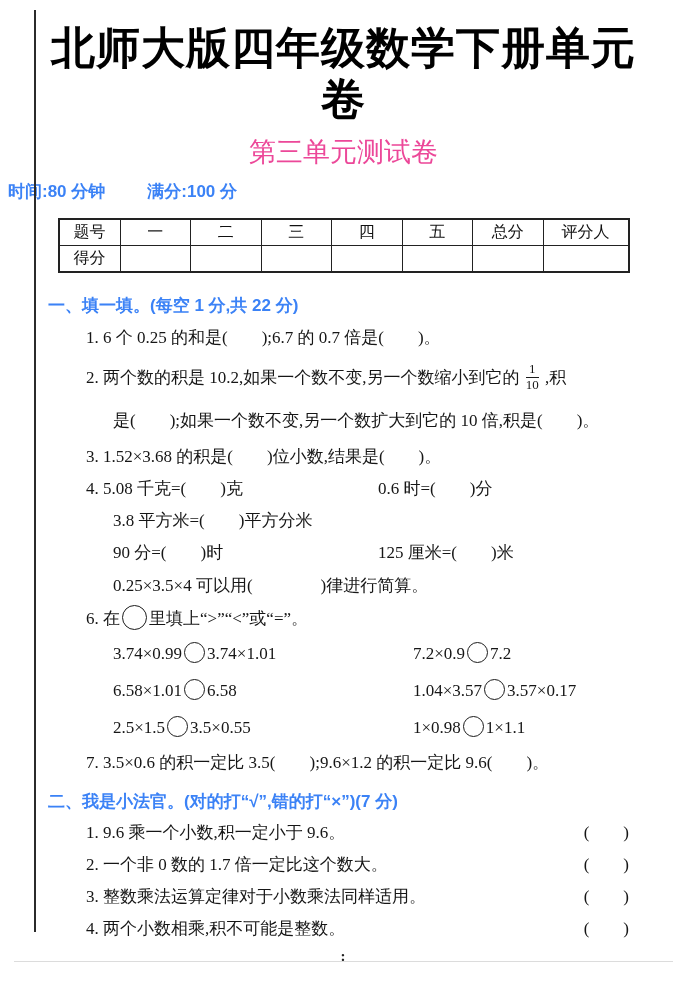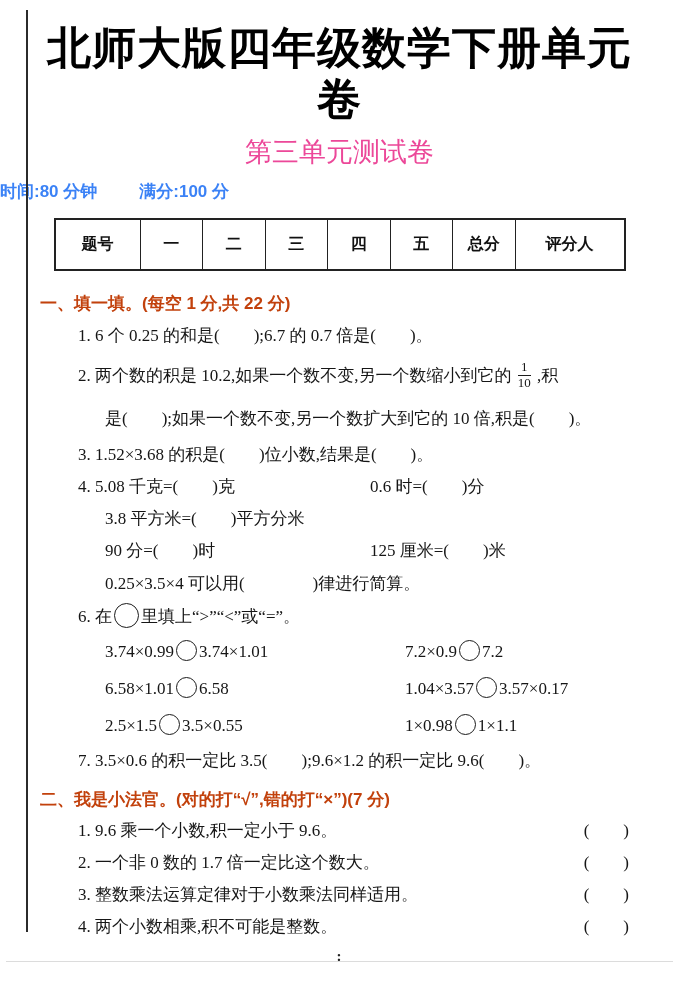--- a/index.html
+++ b/index.html
@@ -1,21 +1,21 @@
 <!DOCTYPE html>
 <html><head>
 <meta charset="utf-8">
 <style>
   html,body{margin:0;padding:0;}
   body{
     width:679px;height:986px;background:#ffffff;color:#1b1b1b;
     font-family:"Liberation Serif","DejaVu Serif",serif;
     position:relative;overflow:hidden;
   }
-  .page{position:absolute;inset:0;}
+  .page{position:absolute;inset:0;margin-left:8px;}
   .scan-vline{position:absolute;left:26px;top:10px;width:2px;height:922px;background:#2b2b2b;}
   .scan-hline{position:absolute;left:6px;right:6px;top:961px;height:1px;background:#dcdcdc;}
 
   .title{
     margin:24px 30px 0;text-align:center;
     font-size:44px;font-weight:900;letter-spacing:1px;line-height:1.15;
     font-family:"Liberation Serif","DejaVu Serif",serif;color:#000;
   }
   .subtitle{margin:9px 0 0;text-align:center;font-size:27px;font-weight:500;color:#ec4899;}
   .info{
@@ -24,28 +24,28 @@
     font-family:"Liberation Sans","DejaVu Sans",sans-serif;color:#3b82f6;
   }
 
   table.score-table{
     width:572px;margin:15px auto 0;border-collapse:collapse;table-layout:fixed;
     border:2px solid #222;
     font-family:"Liberation Sans","DejaVu Sans",sans-serif;
   }
   table.score-table th,table.score-table td{
     border:1.5px solid #222;height:25px;text-align:center;vertical-align:middle;
-    font-size:16px;font-weight:700;padding:12px;color:#111;
+    font-size:16px;font-weight:400;padding:0;color:#111;
   }
   .col-first{width:60px;}
   .col-last{width:84px;}
 
   .content{margin-top:18px;padding:0 38px 0 40px;font-size:17px;color:#161616;}
   .sec-heading{
-    font-weight:700;font-size:17px;line-height:30px;margin-top:8px;color:#c2410c;
+    font-weight:700;font-size:17px;line-height:30px;margin-top:8px;color:#3b82f6;
     font-family:"Liberation Sans","DejaVu Sans",sans-serif;
   }
   .q{padding-left:38px;line-height:33px;}
   .cont{padding-left:65px;line-height:33px;}
   .q2l1{padding-left:38px;line-height:48px;}
   .q2l2{padding-left:65px;line-height:38px;}
 
   .frac{
     display:inline-block;vertical-align:middle;text-align:center;
     font-size:13px;line-height:1.1;margin:0 2px;transform:translateY(-2px);
@@ -97,20 +97,30 @@
     <tbody>
         <tr>
       <th class="col-first">题号</th>
       <th>一</th>
       <th>二</th>
       <th>三</th>
       <th>四</th>
       <th>五</th>
       <th>总分</th>
       <th class="col-last">评分人</th>
+    </tr>
+    <tr>
+      <td>得分</td>
+      <td></td>
+      <td></td>
+      <td></td>
+      <td></td>
+      <td></td>
+      <td></td>
+      <td></td>
     </tr>
   </tbody>
     </table>
 
   <main class="content">
 
     <div class="sec-heading">一、填一填。(每空 1 分,共 22 分)</div>
 
     <div class="q">1. 6 个 0.25 的和是(　　);6.7 的 0.7 倍是(　　)。</div>
 

